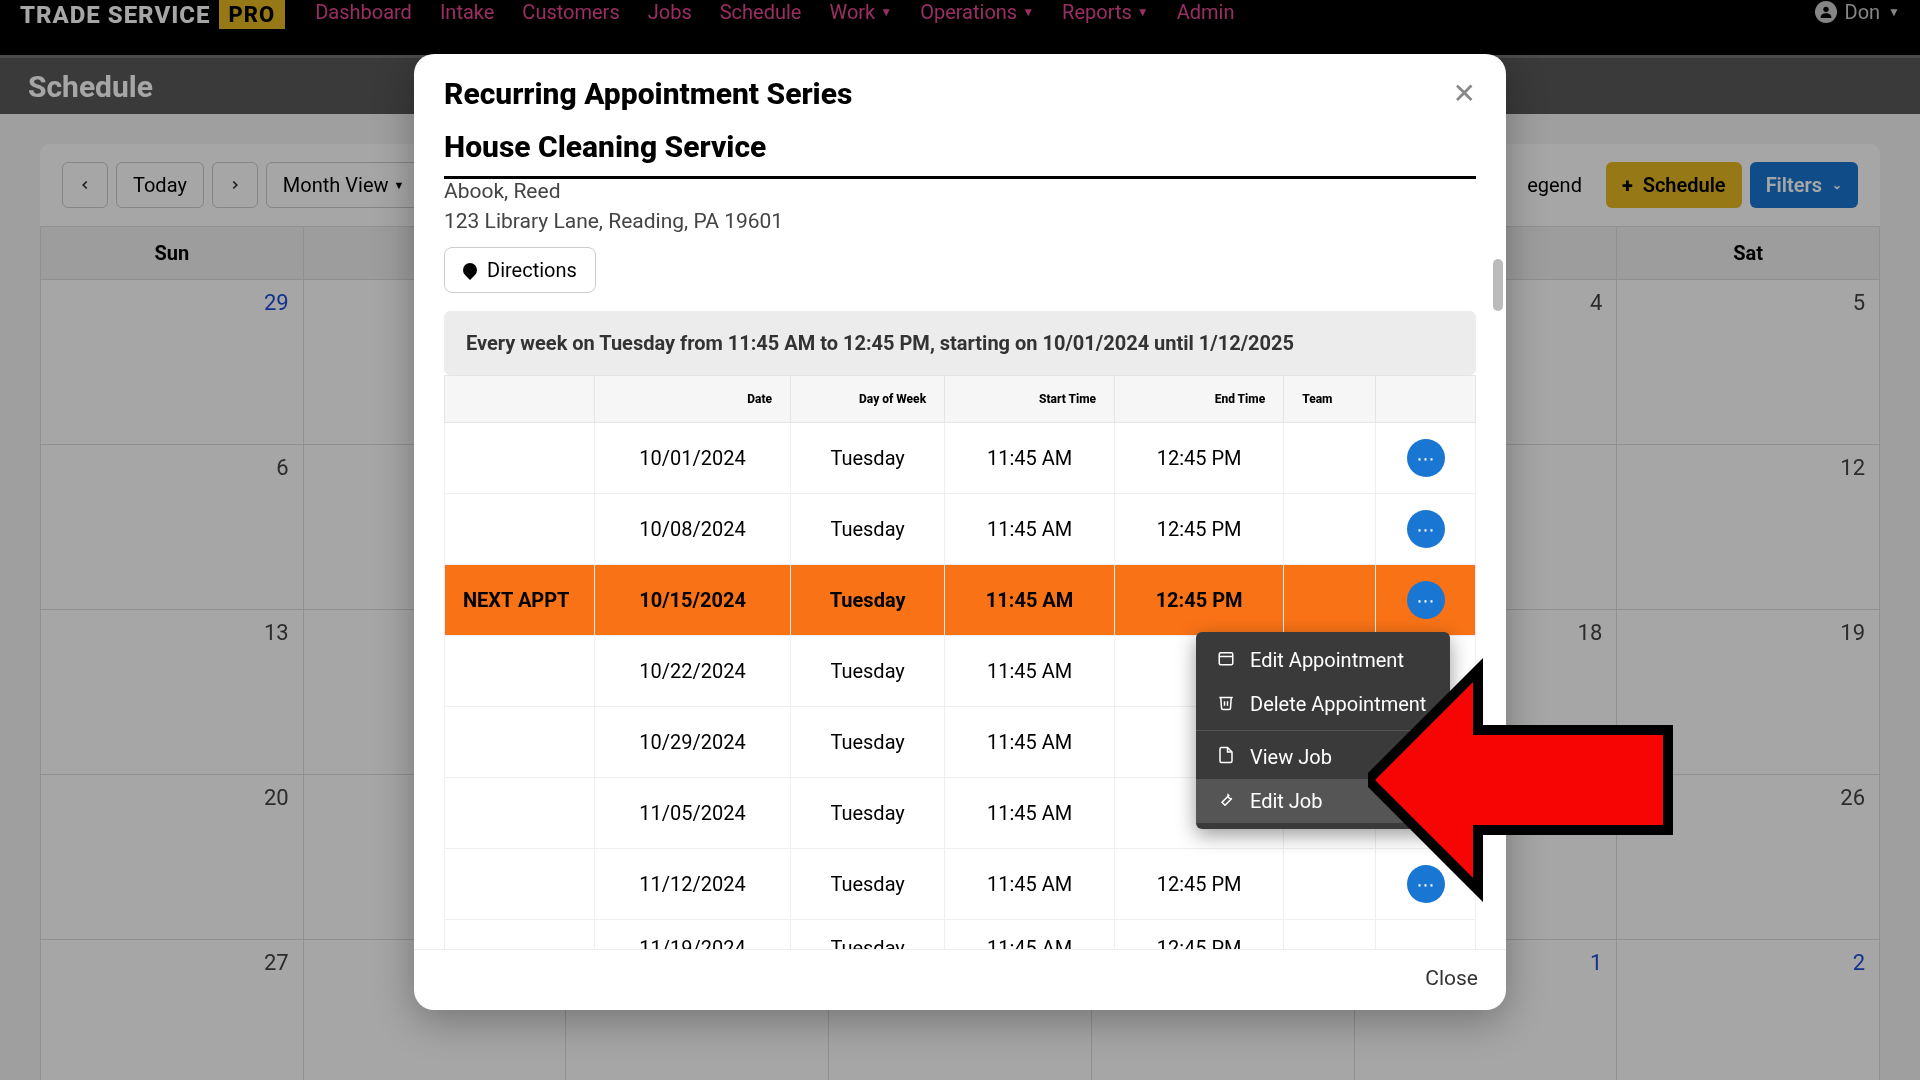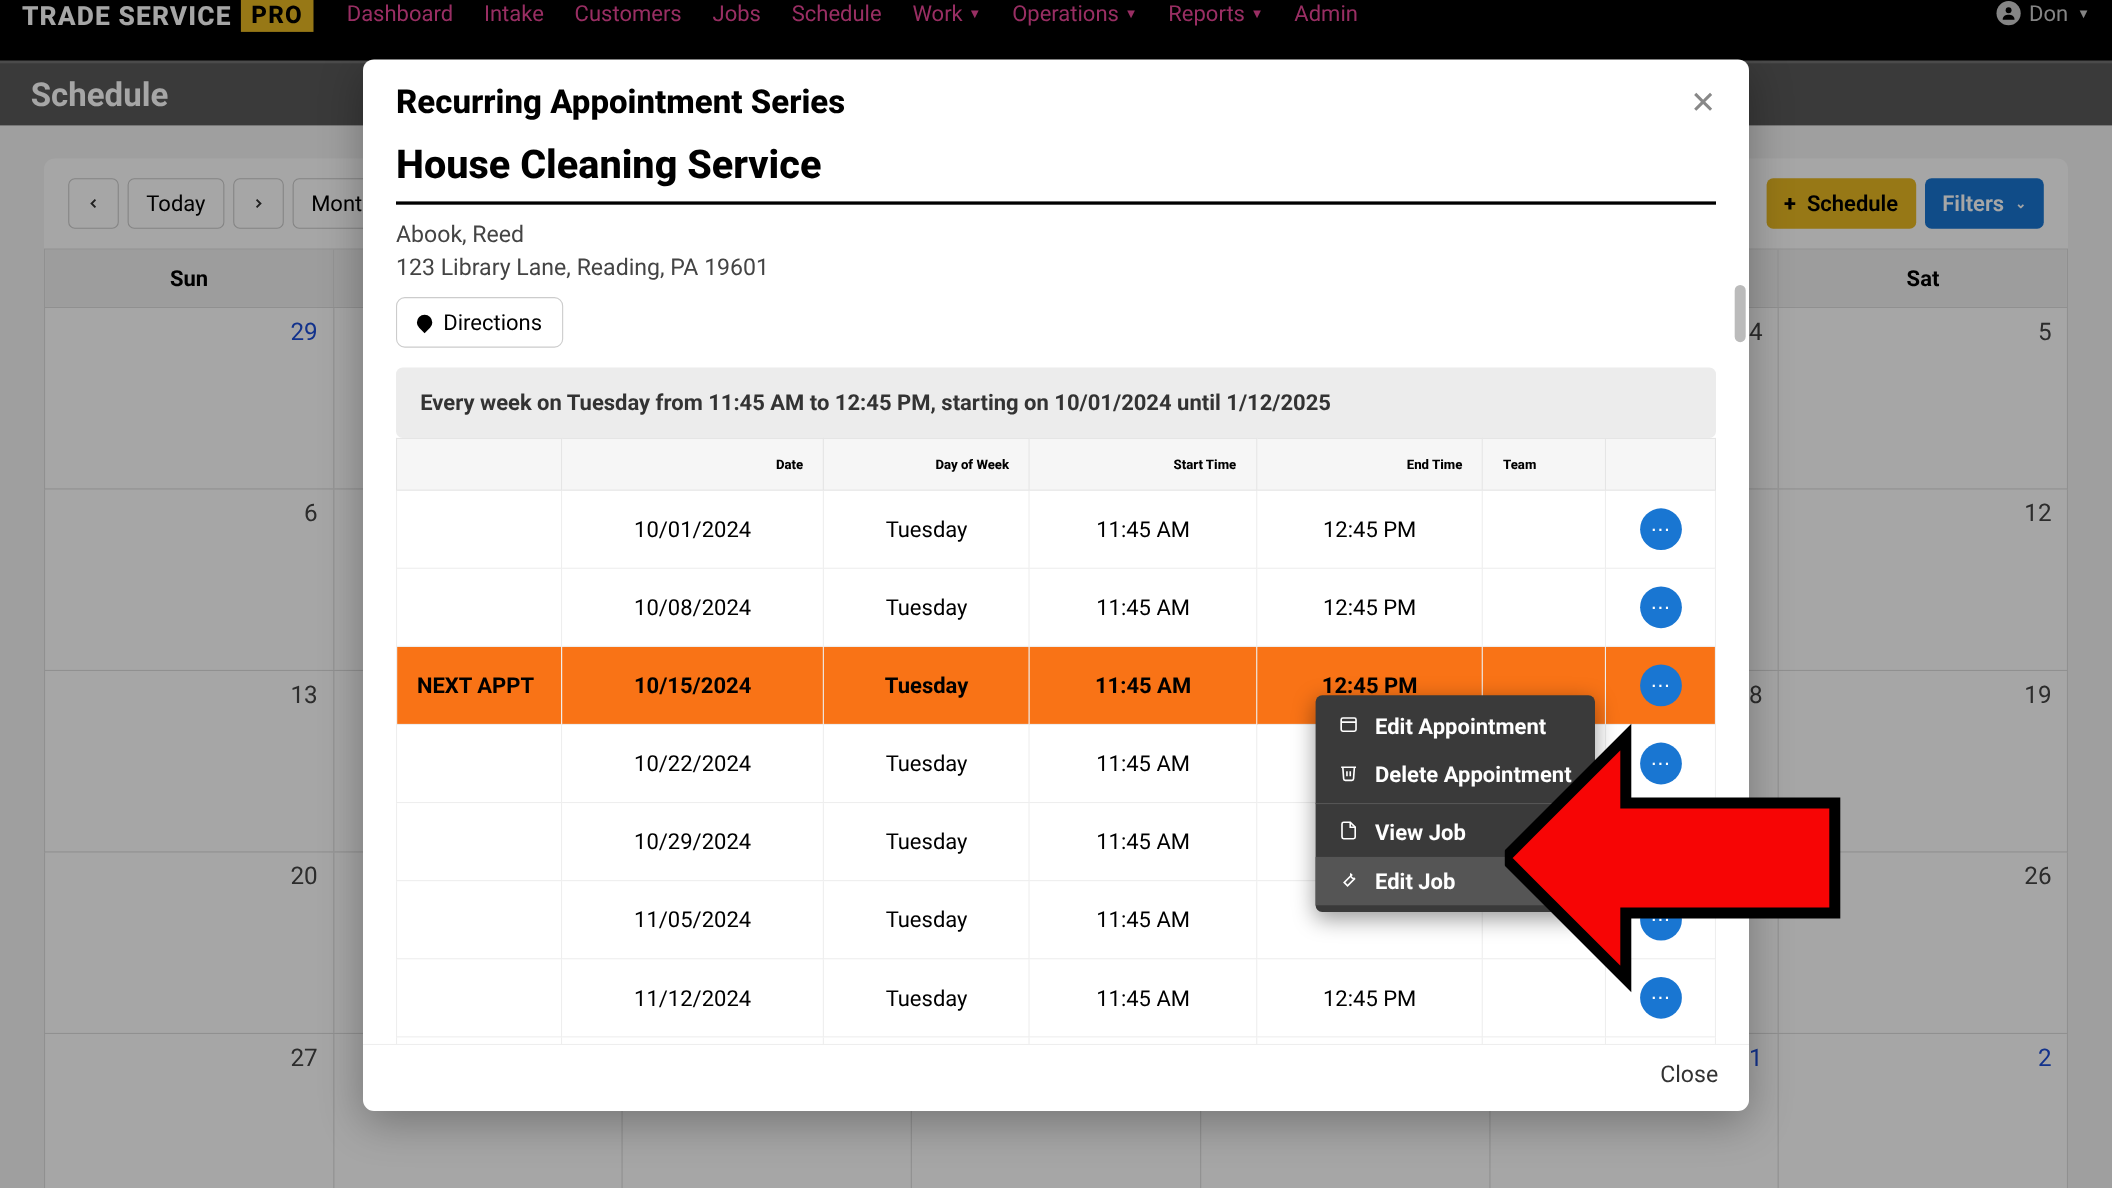--- a/index.html
+++ b/index.html
@@ -32,47 +32,47 @@
     .cal-header-cell { flex: 1; text-align: center; padding: 14px 0; font-weight: 700; font-size: 20px; background: #f2f2f2; border-right: 1px solid #ddd; }
     .cal-header-cell:last-child { border-right: none; }
     .cal-row { display: flex; border-left: 1px solid #ddd; border-right: 1px solid #ddd; border-bottom: 1px solid #ddd; height: 165px; }
     .cal-cell { flex: 1; border-right: 1px solid #ddd; position: relative; padding: 10px 14px; text-align: right; font-size: 22px; color: #444; }
     .cal-cell:last-child { border-right: none; }
     .cal-cell.dim { color: #1d4ed8; text-align: right; }
     .cal-cell.highlight { background: #f3f0d8; }
     
     .overlay { position: absolute; inset: 0; background: rgba(0,0,0,0.35); z-index: 10; }
     
-    .modal { position: absolute; top: 54px; left: 50%; transform: translateX(-50%); width: 1260px; background: #fff; border-radius: 10px; z-index: 20; box-shadow: 0 10px 40px rgba(0,0,0,0.3); }
+    .modal { position: absolute; top: 54px; left: 50%; transform: translateX(-50%); width: 1092px; background: #fff; border-radius: 20px; z-index: 20; box-shadow: 0 10px 40px rgba(0,0,0,0.3); }
     .modal-header { display: flex; align-items: center; justify-content: space-between; padding: 22px 30px 18px; }
     .modal-title { font-size: 30px; font-weight: 800; }
     .modal-close { font-size: 28px; color: #888; cursor: pointer; background: none; border: none; }
     .modal-body { padding: 0 30px 16px; max-height: 820px; overflow-y: auto; }
-    .series-title { font-size: 36px; font-weight: 800; padding-bottom: 12px; border-bottom: 3px solid #000; margin-bottom: 16px; }
+    .series-title { font-size: 30px; font-weight: 800; padding-bottom: 12px; border-bottom: 3px solid #000; }
     .customer-name { font-size: 21px; color: #444; margin-bottom: 6px; }
     .customer-addr { font-size: 21px; color: #444; margin-bottom: 14px; }
     .directions-btn { display: inline-flex; align-items: center; gap: 10px; border: 1px solid #ccc; border-radius: 8px; padding: 10px 18px; font-size: 20px; background: #fff; cursor: pointer; margin-bottom: 18px; }
     .pin-icon { width: 14px; height: 14px; background: #000; border-radius: 50% 50% 50% 0; transform: rotate(-45deg); }
     
     .recurrence-box { background: #ececec; padding: 20px 22px; font-size: 20px; font-weight: 700; color: #333; border-radius: 6px; }
     
     .appt-table { width: 100%; border-collapse: collapse; margin-top: 0; }
     .appt-table th { text-align: right; padding: 16px 18px; font-size: 12px; font-weight: 800; background: #f6f6f6; border: 1px solid #e5e5e5; }
     .appt-table th:first-child { text-align: left; }
     .appt-table th.team { text-align: left; }
     .appt-table td { text-align: center; padding: 16px 18px; font-size: 20px; border: 1px solid #eee; }
     .appt-table td:first-child { text-align: left; font-weight: 700; }
     .appt-table tr.next { background: #f97316; font-weight: 700; }
     .menu-btn { width: 38px; height: 38px; border-radius: 50%; background: #1976d2; color: #fff; border: none; cursor: pointer; font-size: 18px; display: inline-flex; align-items: center; justify-content: center; }
     .td-actions { text-align: center !important; }
     
     .modal-footer { padding: 16px 28px 20px; text-align: right; border-top: 1px solid #eee; }
     .close-btn { font-size: 21px; background: none; border: none; cursor: pointer; color: #333; }
     
-    .context-menu { position: absolute; top: 632px; left: 1196px; width: 254px; background: #3a3a3a; border-radius: 6px; z-index: 30; box-shadow: 0 6px 20px rgba(0,0,0,0.4); padding: 6px 0; font-weight: bold; }
+    .context-menu { position: absolute; top: 632px; left: 1196px; width: 254px; background: #3a3a3a; border-radius: 6px; z-index: 30; box-shadow: 0 6px 20px rgba(0,0,0,0.4); padding: 6px 0; }
     .ctx-item { display: flex; align-items: center; gap: 14px; padding: 10px 20px; color: #fff; font-size: 20px; cursor: pointer; }
     .ctx-item.hover { background: #555; }
     .ctx-divider { height: 1px; background: #555; margin: 4px 0; }
     .ctx-icon { width: 20px; text-align: center; font-size: 18px; }
     
     .arrow { position: absolute; top: 650px; left: 1368px; z-index: 40; pointer-events: none; }
     
     .scrollbar-indicator { position: absolute; right: 3px; top: 130px; width: 10px; height: 52px; background: #bbb; border-radius: 5px; }
   </style>
 </head>

